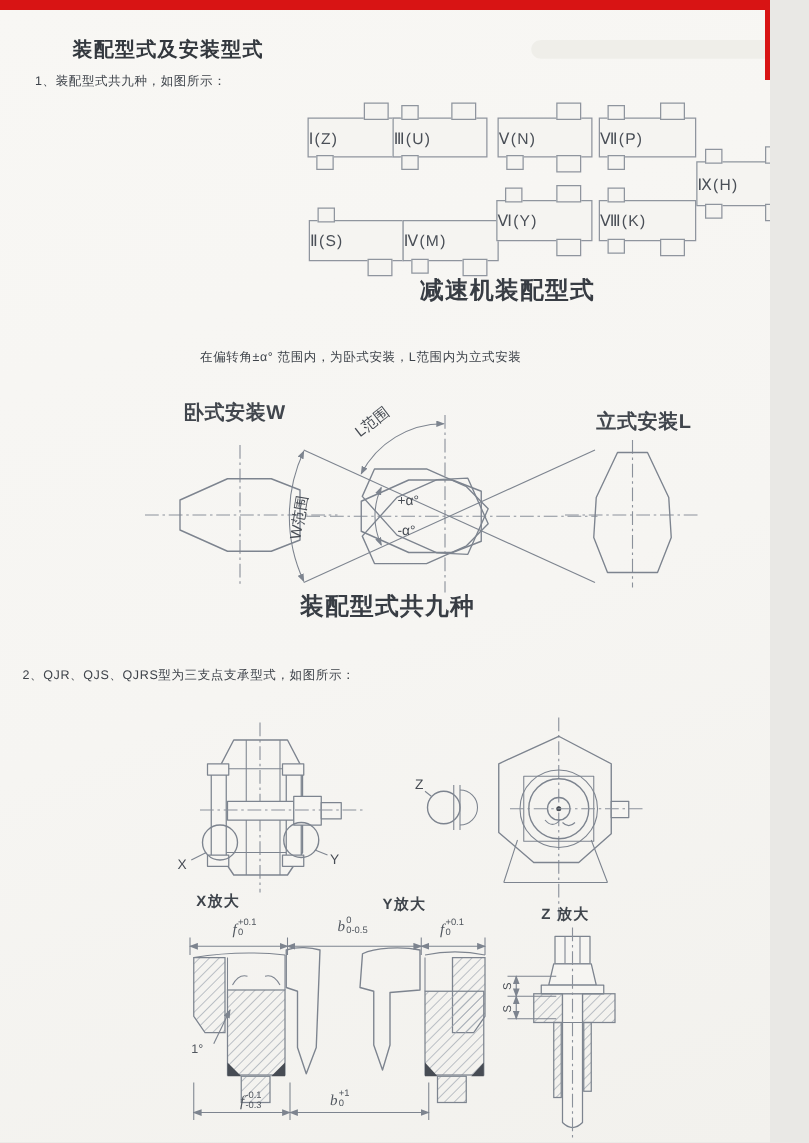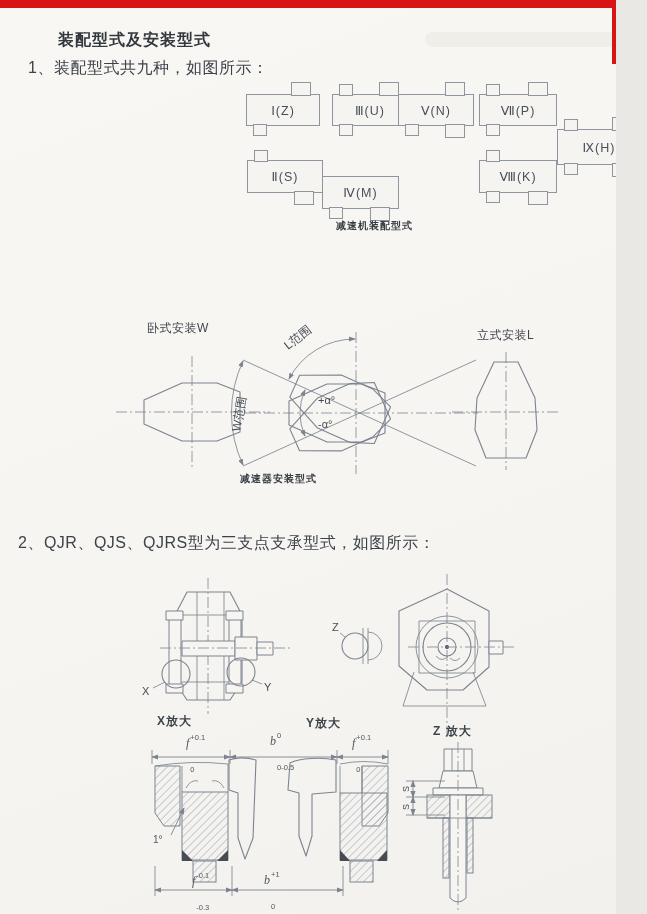--- a/index.html
+++ b/index.html
@@ -4,110 +4,117 @@
 <style>
   html,body{margin:0;padding:0;background:#e9e8e5;}
   .page{position:relative;width:616px;height:914px;overflow:hidden;
         background:linear-gradient(160deg,#f8f7f4 0%,#f6f5f2 55%,#f2f1ed 100%);
         font-family:"Liberation Sans",sans-serif;color:#3b4046;}
   .abs{position:absolute;}
   .redbar-top{left:0;top:0;width:647px;height:8px;background:var(--accent-red,#d81414);}
   .redbar-right{right:0;top:0;width:4px;height:64px;background:var(--accent-red,#d81414);}
   .bleed{left:425px;top:32px;width:215px;height:15px;background:#ecebe6;border-radius:8px;opacity:.75;}
   .title{left:58px;top:30px;font-size:16px;font-weight:bold;letter-spacing:1px;color:#33383e;}
-  .body-line{font-size:16px;color:#3e434a;letter-spacing:.5px;white-space:nowrap;}
-  .cap-bold{font-size:10px;font-weight:bold;color:#383d44;letter-spacing:1px;white-space:nowrap;text-align:right;}
-  .small-lbl{font-size:12px;color:#41464d;letter-spacing:.5px;white-space:nowrap;}
+  .body-line{font-size:10px;color:#3e434a;letter-spacing:.5px;white-space:nowrap;}
+  .cap-bold{font-size:19px;font-weight:bold;color:#383d44;letter-spacing:1px;white-space:nowrap;text-align:right;}
+  .small-lbl{font-size:16px;color:#41464d;letter-spacing:.5px;white-space:nowrap;font-weight:bold;}
   
   .abox{position:absolute;border:1.2px solid #8f959e;background:#f5f4f1;
-        display:flex;align-items:center;justify-content:center;}
+        display:flex;align-items:center;justify-content:flex-start;}
   .albl{font-size:12.5px;color:#4a4f57;letter-spacing:1px;}
   .tab{position:absolute;background:#f5f4f1;border:1.1px solid #8f959e;}
   .tab.sm{width:12px;height:10px;}
   .tab.lg{width:18px;height:12px;}
   .tab.t.sm{top:-11px;} .tab.t.lg{top:-13px;}
   .tab.b.sm{bottom:-11px;} .tab.b.lg{bottom:-13px;}
   .tab.l{left:6px;} .tab.r{right:8px;}
   
   .ln{fill:none;stroke:#7d848f;stroke-width:1.1;stroke-linejoin:round;}
   .thin{stroke-width:.85;}
   .lnf{fill:#f6f5f2;stroke:#7d848f;stroke-width:1;stroke-linejoin:round;}
   .cl{fill:none;stroke:#8b919b;stroke-width:.9;stroke-dasharray:11 3 2 3;}
   .dimln{fill:none;stroke:#7d848f;stroke-width:.9;}
   .hatch{fill:url(#h1);stroke:#7d848f;stroke-width:1;}
   .dk{fill:#474c54;stroke:none;}
   svg text{fill:#474c54;font-family:"Liberation Sans",sans-serif;}
   
   .dim{position:absolute;display:flex;color:#50565e;white-space:nowrap;}
   .dim .base{font:italic 12px "Liberation Serif",serif;}
   .tol{display:flex;flex-direction:column;font-size:7.5px;line-height:7.5px;
-       margin-left:1px;margin-top:-2px;font-family:"Liberation Sans",sans-serif;gap:24px;}
+       margin-left:1px;margin-top:-2px;font-family:"Liberation Sans",sans-serif;}
   .cap{position:absolute;font-size:12px;font-weight:bold;color:#3f454c;letter-spacing:1px;white-space:nowrap;}
   .angle{position:absolute;font-size:10px;color:#50565e;}
 </style>
 </head>
 <body>
 
 <div class="page">
 
   <div class="abs bleed"></div>
   <div class="abs redbar-top"></div>
   <div class="abs redbar-right"></div>
 
   <div class="abs title">装配型式及安装型式</div>
   <div class="abs body-line" style="left:28px;top:58px">1、装配型式共九种，如图所示：</div>
 
   <div class="abox" style="left:246px;top:94px;width:72px;height:30px">
     <span class="tab lg t r"></span>
     <span class="tab sm b l"></span>
     <span class="albl">Ⅰ(Z)</span>
   </div>
-  <div class="abox" style="left:332px;top:94px;width:74px;height:30px">
+  <div class="abox" style="left:314px;top:94px;width:74px;height:30px">
     <span class="tab sm t l"></span>
     <span class="tab lg t r"></span>
     <span class="tab sm b l"></span>
     <span class="albl">Ⅲ(U)</span>
   </div>
   <div class="abox" style="left:398px;top:94px;width:74px;height:30px">
     <span class="tab lg t r"></span>
     <span class="tab sm b l"></span>
     <span class="tab lg b r"></span>
     <span class="albl">Ⅴ(N)</span>
   </div>
   <div class="abox" style="left:479px;top:94px;width:76px;height:30px">
     <span class="tab sm t l"></span>
     <span class="tab lg t r"></span>
     <span class="tab sm b l"></span>
     <span class="albl">Ⅶ(P)</span>
   </div>
-  <div class="abox" style="left:247px;top:160px;width:74px;height:31px">
+  <div class="abox" style="left:247px;top:176px;width:74px;height:31px">
     <span class="tab sm t l"></span>
     <span class="tab lg b r"></span>
     <span class="albl">Ⅱ(S)</span>
   </div>
   <div class="abox" style="left:322px;top:176px;width:75px;height:31px">
     <span class="tab sm b l"></span>
     <span class="tab lg b r"></span>
     <span class="albl">Ⅳ(M)</span>
   </div>
+  <div class="abox" style="left:397px;top:160px;width:75px;height:31px">
+    <span class="tab sm t l"></span>
+    <span class="tab lg t r"></span>
+    <span class="tab lg b r"></span>
+    <span class="albl">Ⅵ(Y)</span>
+  </div>
   <div class="abox" style="left:479px;top:160px;width:76px;height:31px">
     <span class="tab sm t l"></span>
     <span class="tab sm b l"></span>
     <span class="tab lg b r"></span>
     <span class="albl">Ⅷ(K)</span>
   </div>
   <div class="abox" style="left:557px;top:129px;width:82px;height:34px">
     <span class="tab sm t l"></span>
     <span class="tab lg t r"></span>
     <span class="tab sm b l"></span>
     <span class="tab lg b r"></span>
     <span class="albl">Ⅸ(H)</span>
   </div>
 
   <div class="abs cap-bold" style="left:336px;top:219px">减速机装配型式</div>
+  <div class="abs body-line" style="left:160px;top:279px">在偏转角±α° 范围内，为卧式安装，L范围内为立式安装</div>
 
   <div class="abs small-lbl" style="left:147px;top:320px">卧式安装W</div>
   <div class="abs small-lbl" style="left:477px;top:327px">立式安装L</div>
 
   <svg class="abs" style="left:0;top:315px" width="647" height="170" viewBox="0 315 647 170">
     <defs>
       <marker id="ar" markerWidth="8" markerHeight="6" refX="7" refY="3" orient="auto-start-reverse">
         <path d="M0,0 L8,3 L0,6 Z" fill="#7d848f"></path>
       </marker>
     </defs>
@@ -132,21 +139,21 @@
       <text x="318" y="404" font-size="11">+α°</text>
       <text x="318" y="428" font-size="11">-α°</text>
     </g>
     <g>
       <path class="cl" d="M452,412 H560"></path>
       <path class="cl" d="M506,352 V470"></path>
       <path class="ln" d="M494,362 L518,362 L535,398 L537,430 L526,458 L486,458 L475,430 L477,398 Z"></path>
     </g>
   </svg>
 
-  <div class="abs cap-bold" style="left:240px;top:472px">减速器安装型式</div>
+  <div class="abs cap-bold" style="left:240px;top:472px">装配型式共九种</div>
   <div class="abs body-line" style="left:18px;top:533px">2、QJR、QJS、QJRS型为三支点支承型式，如图所示：</div>
 
   <svg class="abs" style="left:0;top:555px" width="647" height="359" viewBox="0 555 647 359">
     <defs>
       <pattern id="h1" width="5.5" height="5.5" patternTransform="rotate(45)" patternUnits="userSpaceOnUse">
         <line x1="0" y1="0" x2="0" y2="5.5" stroke="#a0a7b1" stroke-width="1.1"></line>
       </pattern>
       <marker id="ar2" markerWidth="8" markerHeight="6" refX="7" refY="3" orient="auto-start-reverse">
         <path d="M0,0 L8,3 L0,6 Z" fill="#7d848f"></path>
       </marker>

